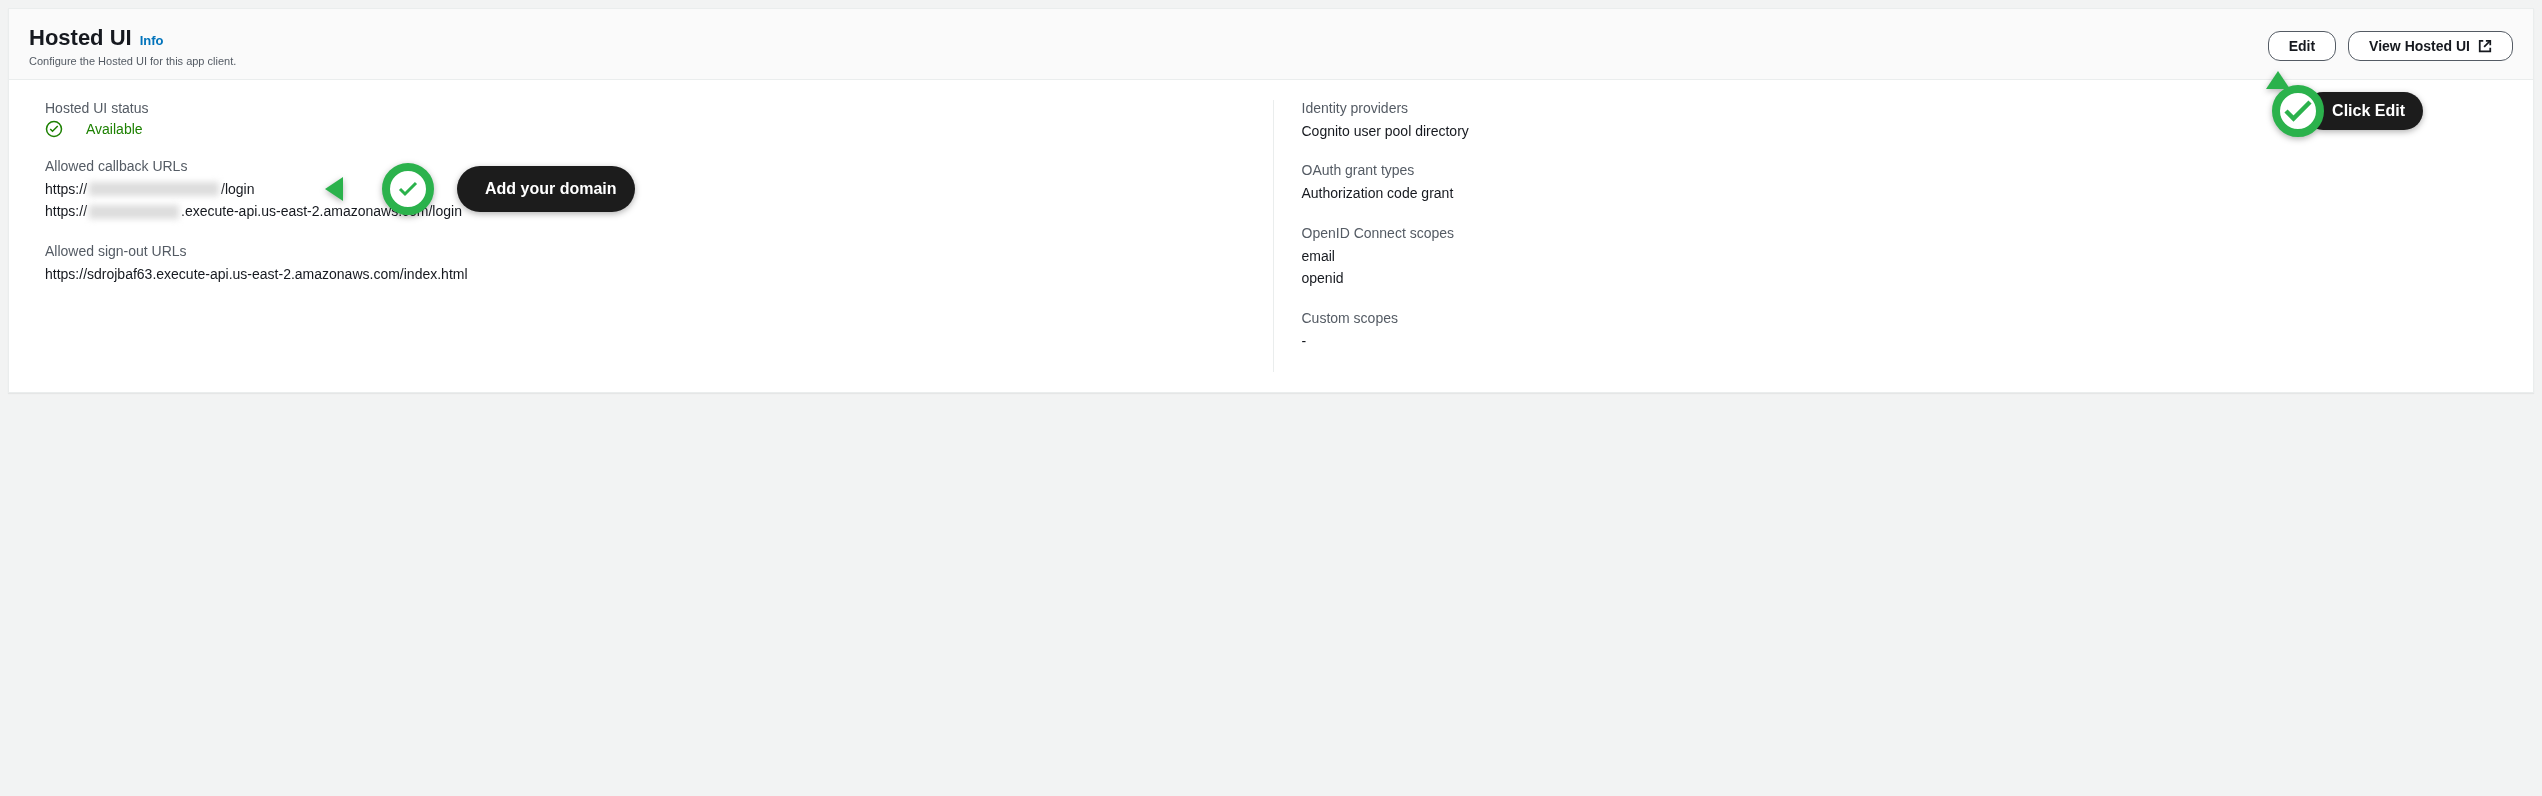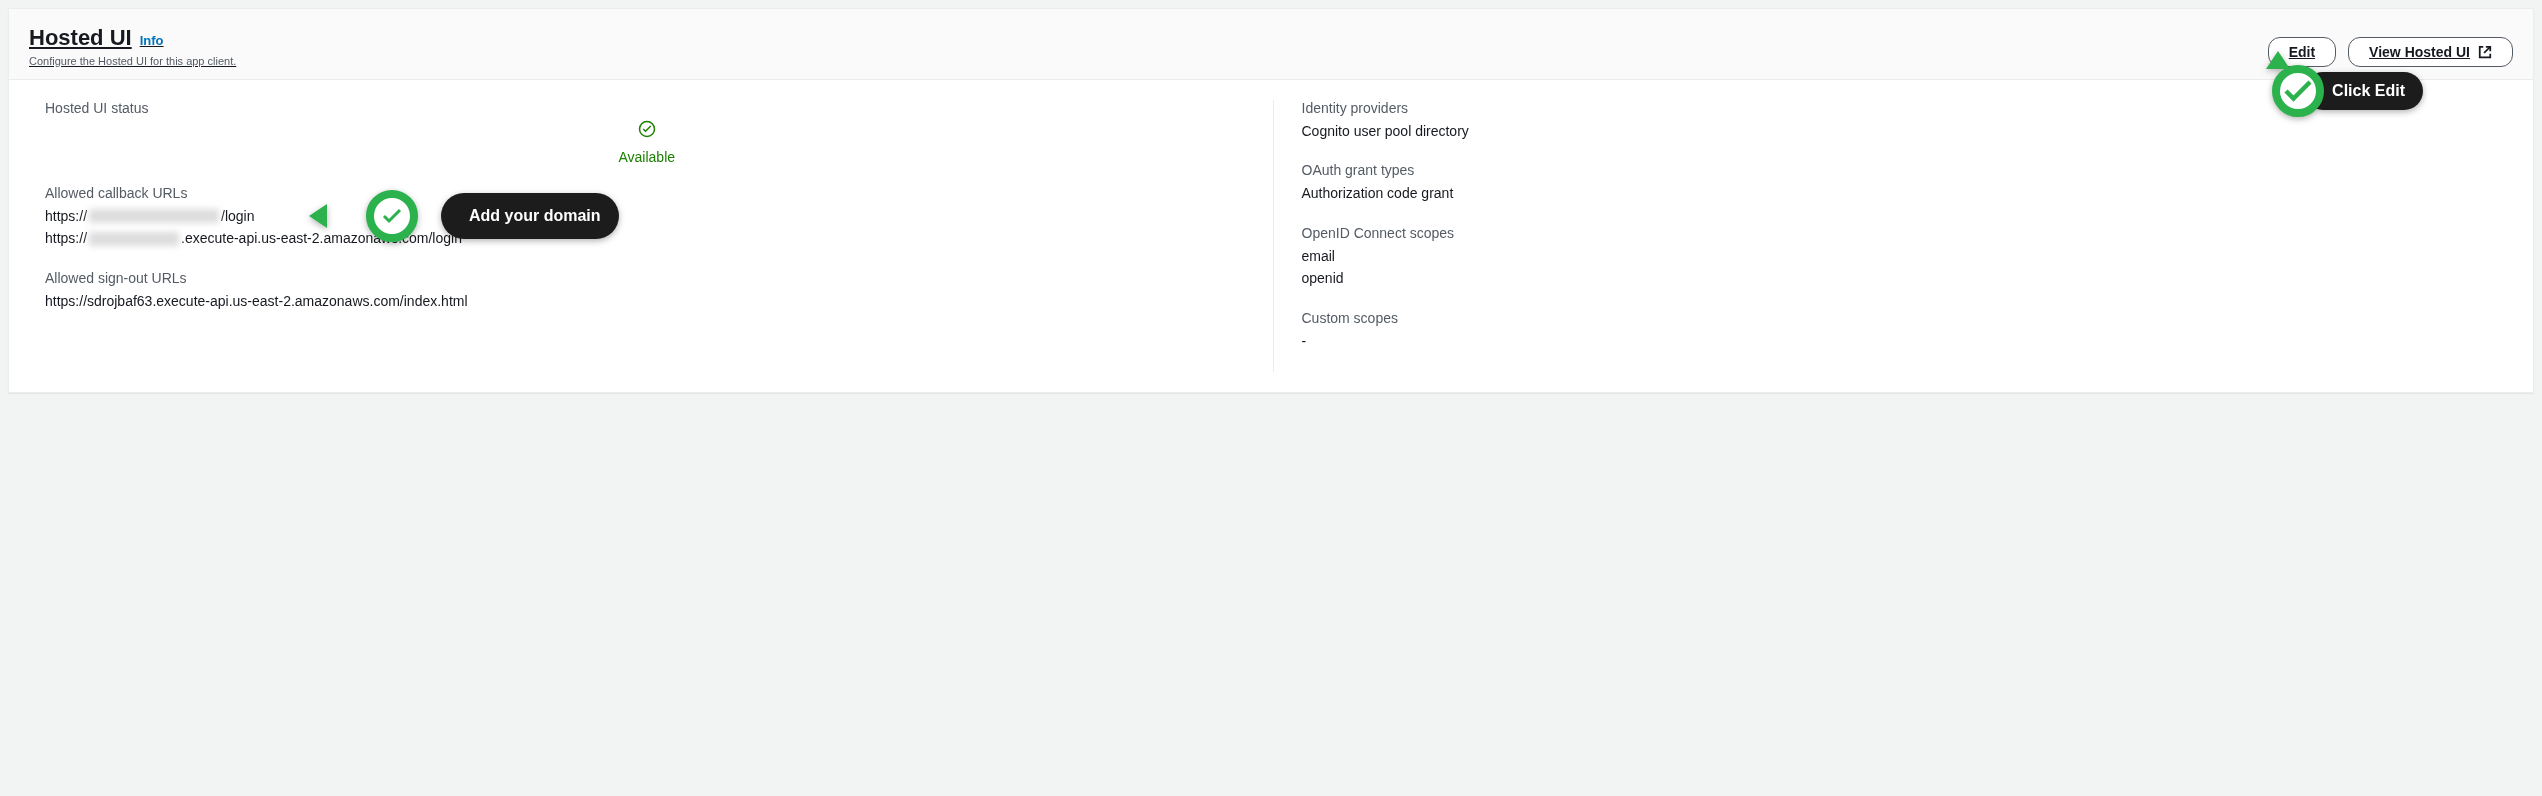--- a/index.html
+++ b/index.html
@@ -11,25 +11,24 @@
       color: #16191f;
     }
     .panel {
       background: #fff;
       border: 1px solid #eaeded;
       box-shadow: 0 1px 1px rgba(0,0,0,0.05);
     }
     .panel-header {
       display: flex;
       justify-content: space-between;
-      align-items: flex-end;
+      align-items: center;
       padding: 16px 20px 12px 20px;
       border-bottom: 1px solid #eaeded;
       background: #fafafa;
-      text-decoration: underline;
     }
     .header-left { flex: 1; }
     .title-row { display: flex; align-items: baseline; gap: 8px; }
     .title {
       font-size: 22px;
       font-weight: 700;
       color: #16191f;
     }
     .info-link {
       font-size: 13px;
@@ -82,24 +81,23 @@
       margin-bottom: 4px;
     }
     .field-value {
       font-size: 14px;
       color: #16191f;
       line-height: 1.6;
     }
     .status-row {
       display: flex;
       align-items: center;
-      gap: 11px;
+      gap: 23px;
       color: #1d8102;
       font-weight: 400;
-      flex-direction: column;
     }
     .status-row svg { width: 18px; height: 18px; }
     .url-line {
       display: flex;
       align-items: center;
       gap: 2px;
       flex-wrap: wrap;
       position: relative;
     }
     .redacted {
@@ -142,24 +140,24 @@
       background: #1c1c1c;
       color: #fff;
       font-weight: 700;
       font-size: 16px;
       padding: 10px 18px 10px 28px;
       border-radius: 999px;
       margin-left: -20px;
       white-space: nowrap;
     }
 
-    .callout-1 { left: 264px; top: -15px; gap: 43px; }
+    .callout-1 { left: 280px; top: -15px; gap: 43px; }
     .callout-edit {
       position: absolute;
-      top: 42px;
+      top: 62px;
       right: 110px;
       z-index: 10;
       filter: drop-shadow(0 2px 3px rgba(0,0,0,0.3));
       display: flex;
       flex-direction: column;
       align-items: center;
     }
     .callout-edit .arrow-up {
       width: 0; height: 0;
       border-left: 12px solid transparent;

